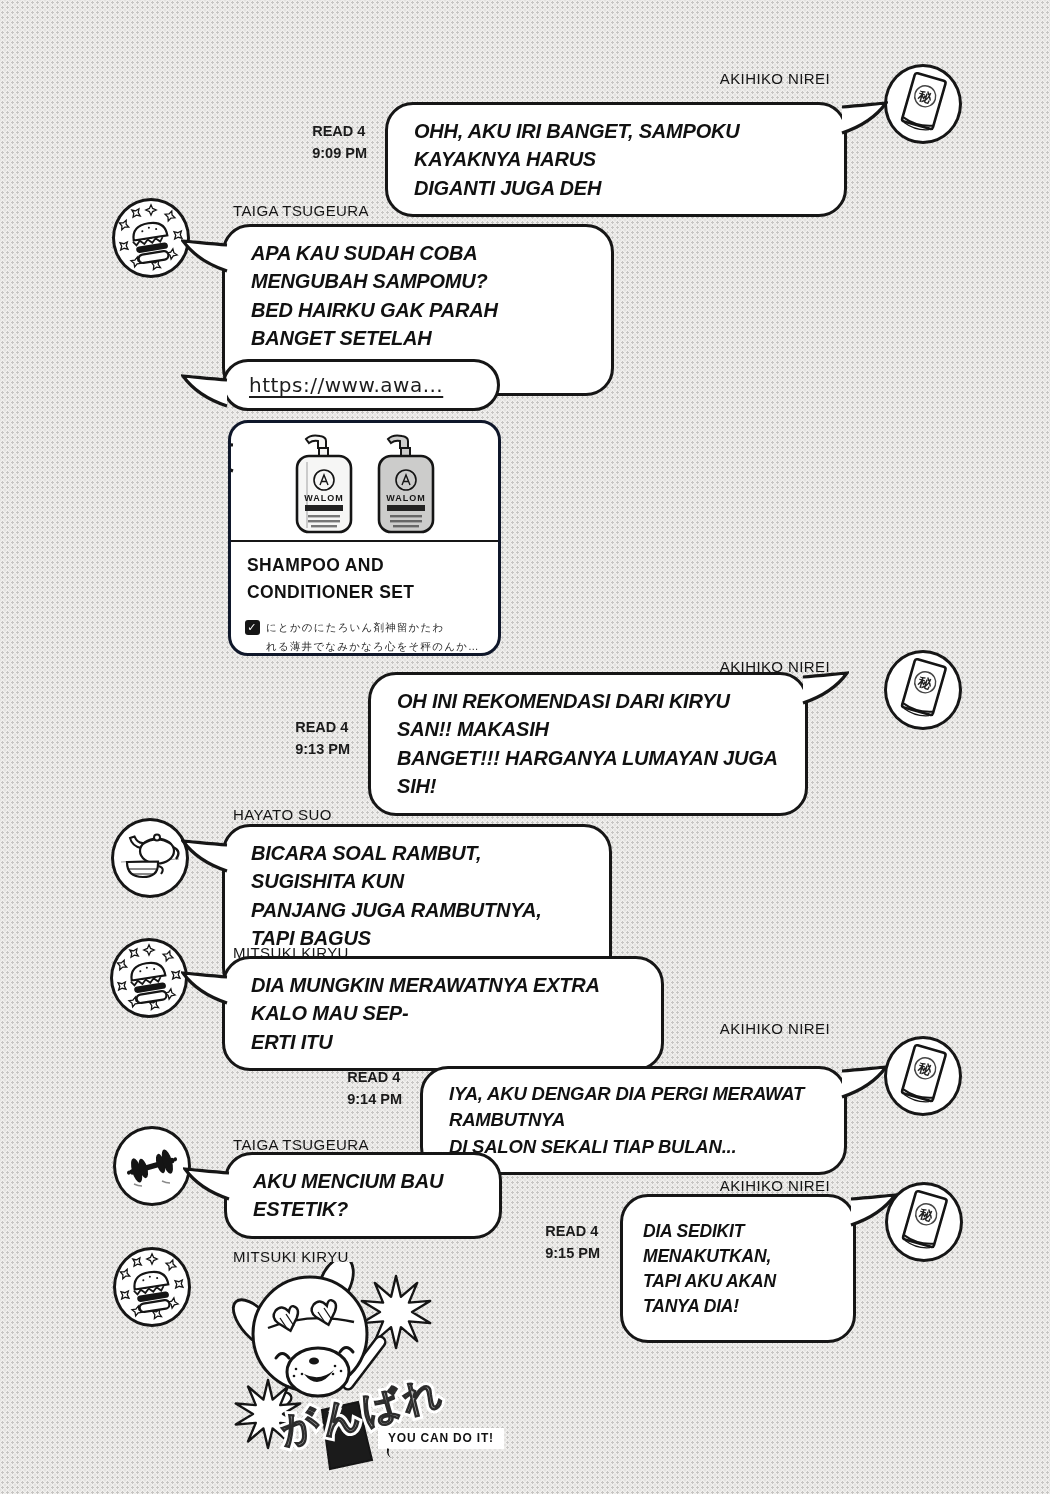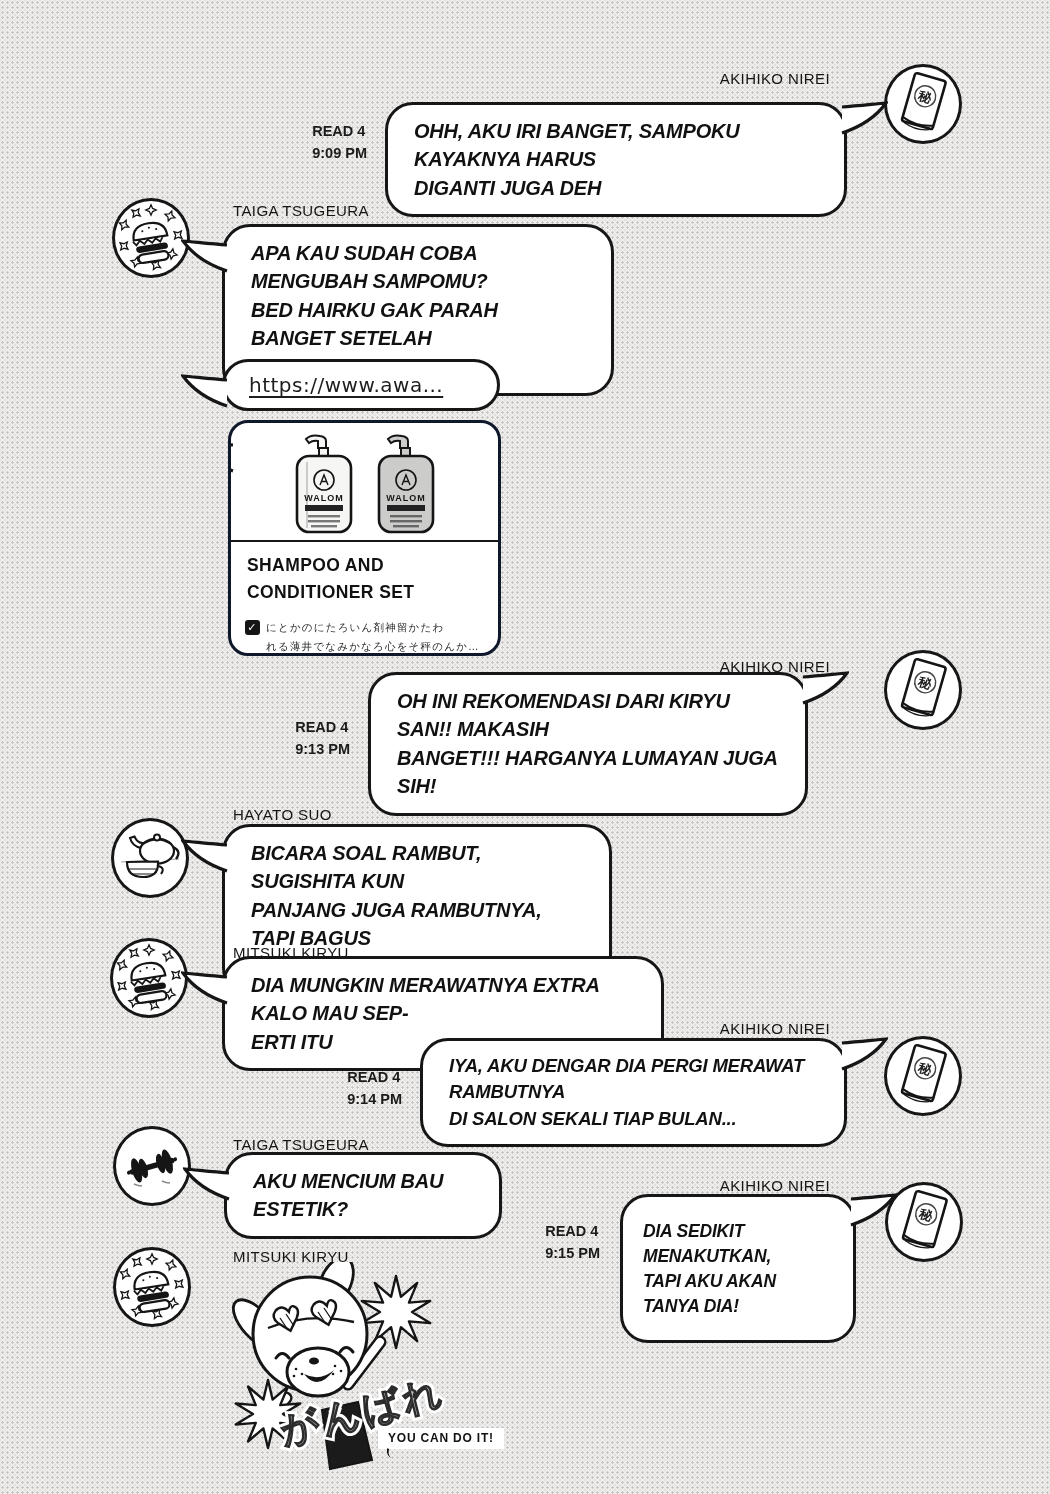--- a/index.html
+++ b/index.html
@@ -268,21 +268,21 @@
       <path d="M20 55 q16 6 32 0" fill="none" stroke="#151515" stroke-width="2"></path>
       <path d="M23 60 q13 5 26 0" fill="none" stroke="#151515" stroke-width="1.3"></path>
       <circle cx="36" cy="29" r="10.5" fill="#fff" stroke="#444" stroke-width="1.4"></circle>
       <text x="36" y="34" font-size="13" font-weight="bold" text-anchor="middle" fill="#222">秘</text>
     </g>
   </svg>
 </div>
 <div class="meta" style="right:648px;top:1066px">
   <span>READ 4</span><br><span>9:14 PM</span>
 </div>
-<div class="bubble" style="left:420px;top:1038px;width:427px;min-height:92px;font-size:18.5px">
+<div class="bubble" style="left:420px;top:1066px;width:427px;min-height:92px;font-size:18.5px">
   <span>IYA, AKU DENGAR DIA PERGI MERAWAT RAMBUTNYA
 DI SALON SEKALI TIAP BULAN...</span>
   <svg class="tail right" width="48" height="34" viewBox="0 0 48 34">
     <path d="M2 6 C18 5 34 3 46 2 C36 16 20 26 2 32" fill="#fff" stroke="#161616" stroke-width="3.2"></path>
   </svg>
 </div>
 
 <div class="avatar" style="left:113px;top:1126px">
   <svg width="72" height="74" viewBox="0 0 72 74">
     <g transform="rotate(-16 36 37)" fill="#151515">

